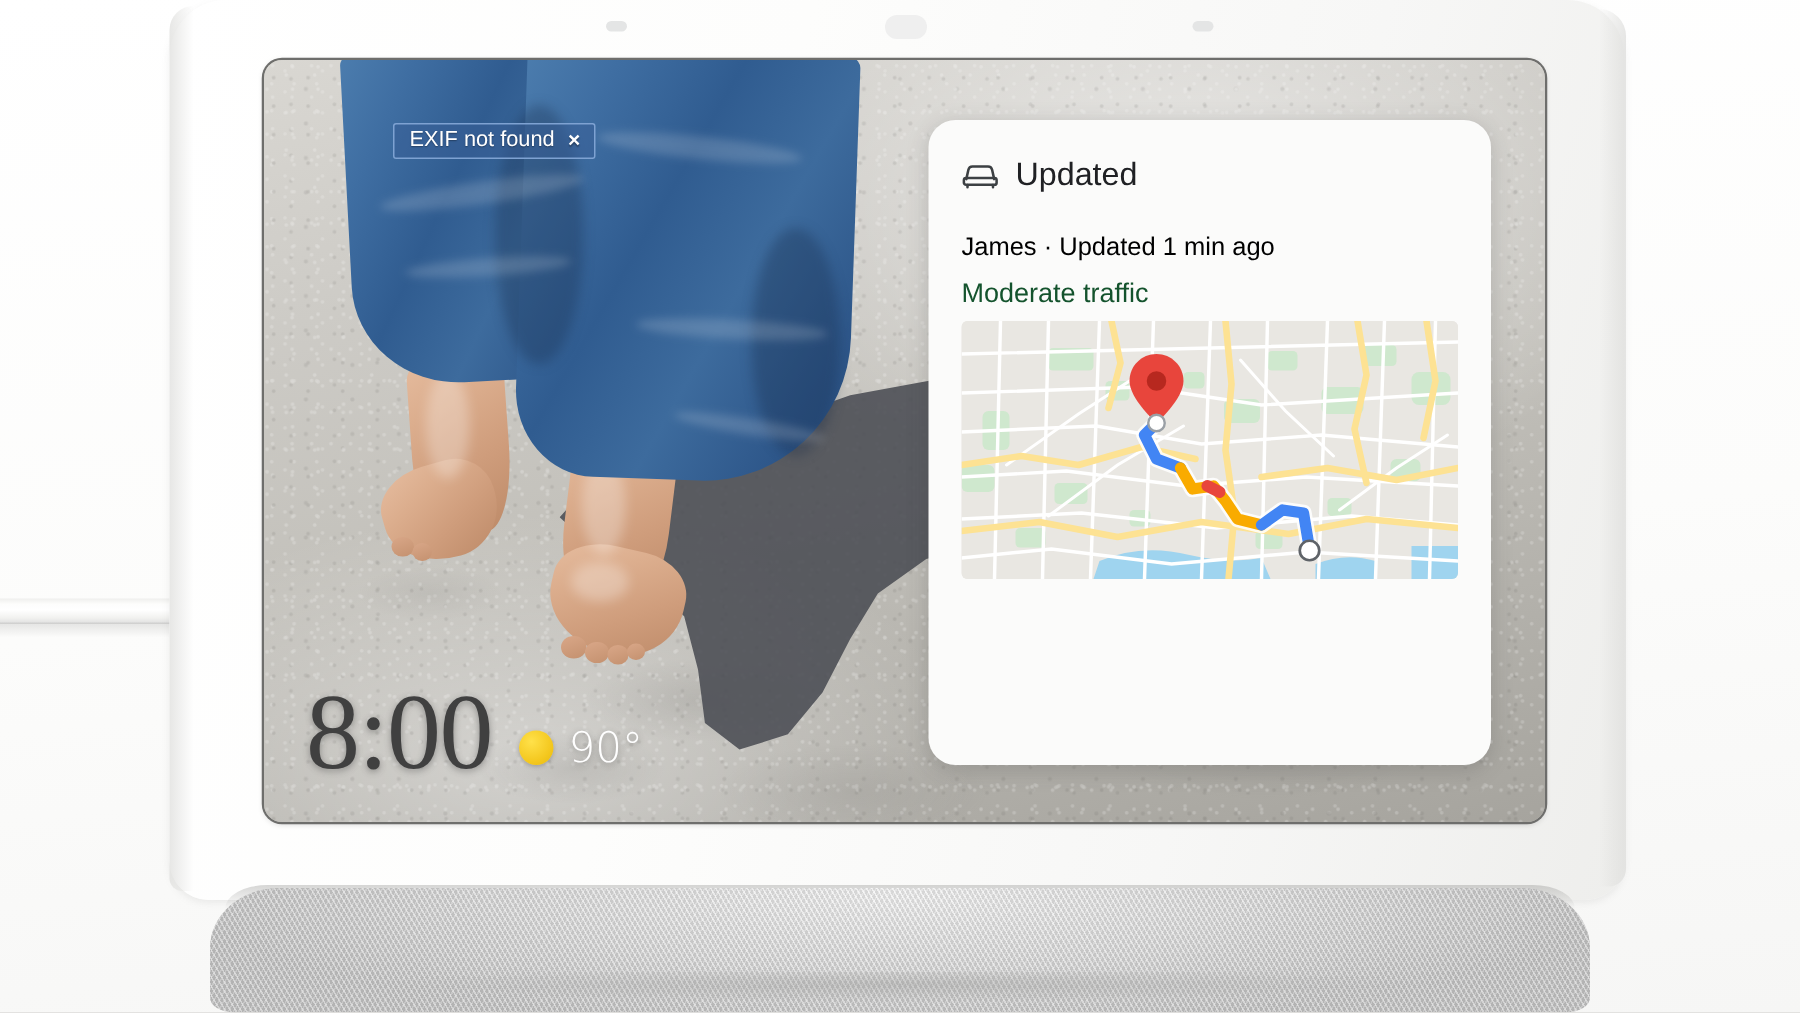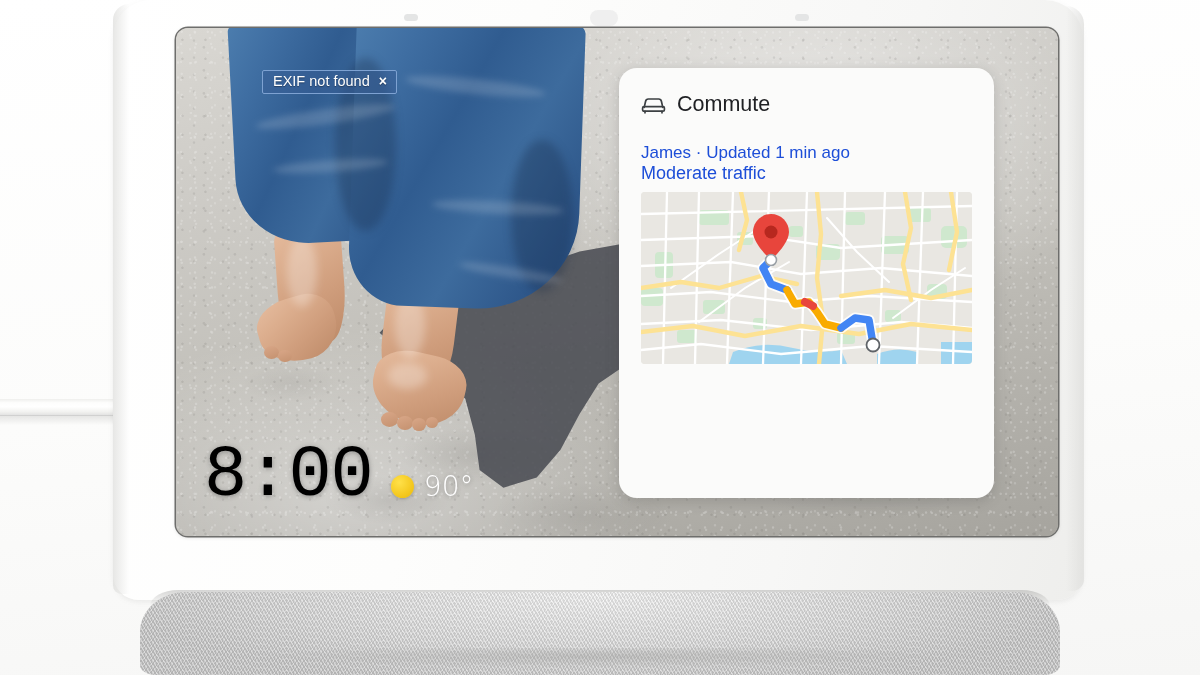--- a/index.html
+++ b/index.html
@@ -79,28 +79,27 @@
                   background:#e4e5e5; }
   #sensor-mic   { left: 590px; top: 10px; width: 28px; height: 16px; border-radius: 8px;
                   background:#efefef; }
   #sensor-right { left: 795px; top: 14px; width: 14px; height: 7px; border-radius: 4px;
                   background:#e4e5e5; }
 
   
   #screen {
     position: absolute;
     left: 176px;
-    top: 28px;
+    top: 40px;
     width: 854px;
     height: 508px;
     border-radius: 12px;
     overflow: hidden;
     background: #b9b7b2;
     box-shadow: 0 0 0 1.5px #6e6e6c, 0 1px 4px rgba(0,0,0,0.18);
-    padding-left: 28px;
   }
 
   
   #photo {
     position: absolute;
     inset: 0;
     background:
       
       radial-gradient(ellipse 460px 300px at 72% 18%, rgba(255,255,255,0.55), rgba(255,255,255,0) 70%),
       
@@ -298,24 +297,24 @@
   
   #clock-row {
     position: absolute;
     left: 28px;
     bottom: 26px;
     display: flex;
     align-items: center;
     gap: 18px;
   }
   #clock {
-    font-family: Liberation Mono, monospace;
+    font-family: Liberation Serif, serif;
     font-size: 72px;
     font-weight: 300;
-    color: #000000;
+    color: #404040;
     letter-spacing: -1px;
     line-height: 0.95;
     text-shadow: 0 1px 5px rgba(60,60,60,0.45);
   }
   #weather {
     display: flex;
     align-items: center;
     gap: 10px;
     margin-top: 22px;
   }
@@ -354,33 +353,34 @@
     margin-bottom: 26px;
   }
   #car-icon { display:block; }
   #card-title {
     font-size: 21.5px;
     color: #202124;
     font-weight: 400;
   }
   #card-meta {
     font-size: 17px;
-    color: #1d4ed8;
+    color: #000000;
+    margin-bottom: 10px;
   }
   #card-eta {
     font-size: 30px;
     color: #1f2023;
     font-weight: 400;
     margin-bottom: 7px;
     letter-spacing: -0.2px;
   }
   #eta-time { color: #1e8e3e; }
   #card-traffic {
     font-size: 18px;
-    color: #1d4ed8;
+    color: #14532d;
     margin-bottom: 8px;
   }
 
   
   #map {
     position: relative;
     width: 331px;
     height: 172px;
     border-radius: 4px;
     overflow: hidden;
@@ -496,21 +496,21 @@
     <div id="commute-card">
 
       <div id="card-header">
         <span>
           <svg id="car-icon" width="25" height="19" viewBox="0 0 25 19" fill="none">
             <path d="M3.2 12.4 L4.6 6.2 C4.9 4.9 6.0 4.0 7.3 4.0 L17.7 4.0 C19.0 4.0 20.1 4.9 20.4 6.2 L21.8 12.4" stroke="#3c4043" stroke-width="1.7" stroke-linecap="round" stroke-linejoin="round"></path>
             <rect x="1.6" y="11.6" width="21.8" height="4.6" rx="1.4" stroke="#3c4043" stroke-width="1.7"></rect>
             <path d="M4.0 16.4 L4.0 17.8 M21.0 16.4 L21.0 17.8" stroke="#3c4043" stroke-width="1.7" stroke-linecap="round"></path>
           </svg>
         </span>
-        <span id="card-title">Commute</span>
+        <span id="card-title">Updated</span>
       </div>
 
       <div id="card-meta">James · Updated 1 min ago</div>
 
 
       <div id="card-traffic">Moderate traffic</div>
 
       <div id="map">
         <svg id="map-base" width="331" height="172" viewBox="0 0 331 172">
           <rect x="0" y="0" width="331" height="172" fill="#e9e7e2"></rect>

